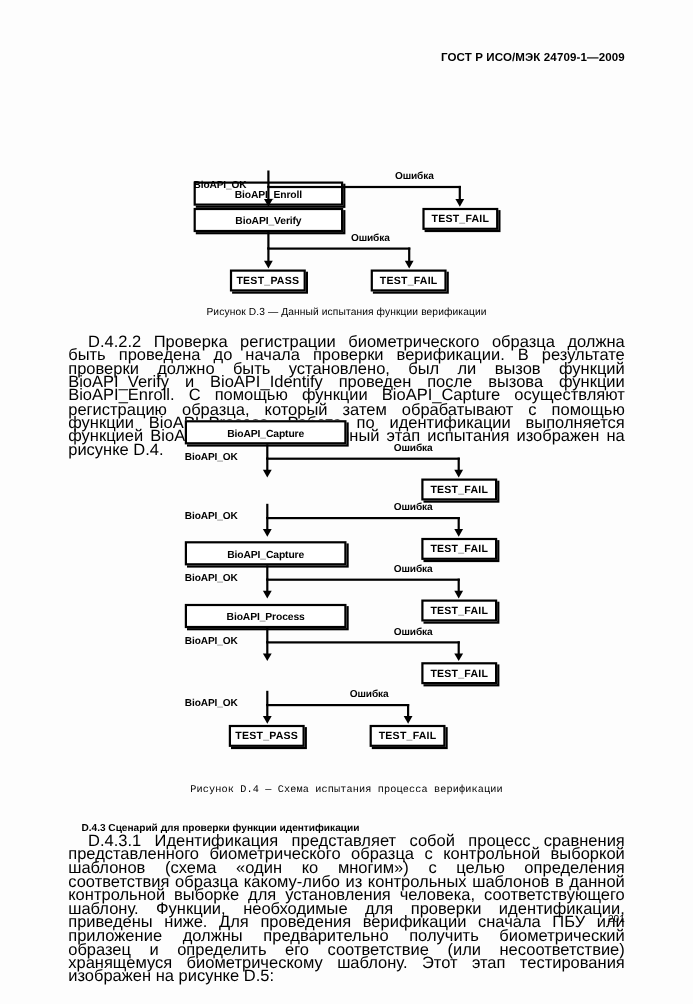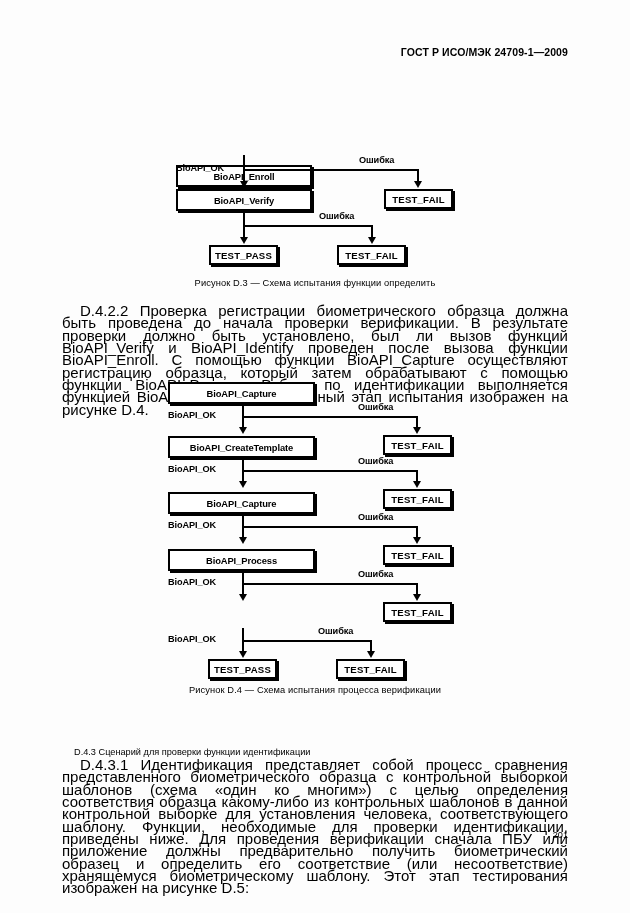--- a/index.html
+++ b/index.html
@@ -113,21 +113,21 @@
     font-size: 15px;
     line-height: 12.35px;
     text-align: justify;
     text-justify: inter-word;
   }
   .para .indent { display: inline-block; width: 18px; }
   .sect-head {
     position: absolute;
     left: 74px;
     font-size: 9.2px;
-    font-weight: normal;
+    font-weight: bold;
     white-space: nowrap;
   }
   .page-num {
     position: absolute;
     right: 62px;
     top: 830px;
     font-size: 9.2px;
   }
 </style>
 </head>
@@ -167,40 +167,39 @@
       <div class="ln v" style="left:243px; top:95px; height:15px;"></div>
       <div class="arrow" style="left:240px; top:107px;"></div>
 
       <div class="edge-label" style="left:319px; top:81px;">Ошибка</div>
 
       <div class="node small" style="left:209px; top:115px; width:69px; height:20px;">TEST_PASS</div>
 
       <div class="node small" style="left:337px; top:115px; width:69px; height:20px;">TEST_FAIL</div>
     </div>
 
-    <div class="fig-caption" style="top:148px;">Рисунок D.3 — Схема испытания функции определить</div>
+    <div class="fig-caption" style="top:148px;">Рисунок D.3 — Данный испытания функции верификации</div>
   </div>
 
   <div class="para" style="top:305px;"><span class="indent"></span><span>D.4.2.2 Проверка регистрации биометрического образца должна быть проведена до начала проверки верификации. В результате проверки должно быть установлено, был ли вызов функций BioAPI_Verify и BioAPI_Identify проведен после вызова функции BioAPI_Enroll. С помощью функции BioAPI_Capture осуществляют регистрацию образца, который затем обрабатывают с помощью функции BioAPI_Process. Работа по идентификации выполняется функцией BioAPI_IdentifyMatch. Данный этап испытания изображен на рисунке D.4.</span></div>
 
   <div class="figure" style="top:382px;">
     <div class="fig-canvas" style="height:310px;">
 
       <div class="node" style="left:168px; top:0px; width:147px; height:22px;">BioAPI_Capture</div>
       <div class="ln v" style="left:242px; top:22px; height:13px;"></div>
       <div class="ln h" style="left:242px; top:34px; width:176px;"></div>
       <div class="ln v" style="left:416px; top:34px; height:14px;"></div>
       <div class="arrow" style="left:413px; top:45px;"></div>
       <div class="ln v" style="left:242px; top:34px; height:14px;"></div>
       <div class="arrow" style="left:239px; top:45px;"></div>
       <div class="edge-label" style="left:168px; top:28px;">BioAPI_OK</div>
       <div class="edge-label" style="left:358px; top:20px;">Ошибка</div>
       <div class="node small" style="left:383px; top:53px; width:69px; height:20px;">TEST_FAIL</div>
 
-      <div class="node" style="left:168px; top:54px; width:147px; height:22px;">BioAPI_CreateTemplate</div>
       <div class="ln v" style="left:242px; top:76px; height:13px;"></div>
       <div class="ln h" style="left:242px; top:88px; width:176px;"></div>
       <div class="ln v" style="left:416px; top:88px; height:14px;"></div>
       <div class="arrow" style="left:413px; top:99px;"></div>
       <div class="ln v" style="left:242px; top:88px; height:14px;"></div>
       <div class="arrow" style="left:239px; top:99px;"></div>
       <div class="edge-label" style="left:168px; top:82px;">BioAPI_OK</div>
       <div class="edge-label" style="left:358px; top:74px;">Ошибка</div>
       <div class="node small" style="left:383px; top:107px; width:69px; height:20px;">TEST_FAIL</div>
 
@@ -232,21 +231,21 @@
       <div class="arrow" style="left:367px; top:269px;"></div>
       <div class="ln v" style="left:242px; top:258px; height:14px;"></div>
       <div class="arrow" style="left:239px; top:269px;"></div>
       <div class="edge-label" style="left:168px; top:252px;">BioAPI_OK</div>
       <div class="edge-label" style="left:318px; top:244px;">Ошибка</div>
 
       <div class="node small" style="left:208px; top:277px; width:69px; height:20px;">TEST_PASS</div>
       <div class="node small" style="left:336px; top:277px; width:69px; height:20px;">TEST_FAIL</div>
     </div>
 
-    <div class="fig-caption" style="top:303px;">Рисунок D.4 — Схема испытания процесса верификации</div>
+    <div class="fig-caption" style="top:330px;font-family:Liberation Mono, monospace;">Рисунок D.4 — Схема испытания процесса верификации</div>
   </div>
 
   <div class="sect-head" style="top:747px;">D.4.3 Сценарий для проверки функции идентификации</div>
   <div class="para" style="top:759px;"><span class="indent"></span><span>D.4.3.1 Идентификация представляет собой процесс сравнения представленного биометрического образца с контрольной выборкой шаблонов (схема «один ко многим») с целью определения соответствия образца какому-либо из контрольных шаблонов в данной контрольной выборке для установления человека, соответствующего шаблону. Функции, необходимые для проверки идентификации, приведены ниже. Для проведения верификации сначала ПБУ или приложение должны предварительно получить биометрический образец и определить его соответствие (или несоответствие) хранящемуся биометрическому шаблону. Этот этап тестирования изображен на рисунке D.5:</span></div>
 
   <div class="page-num">201</div>
 
 </div>
 
 </body></html>

